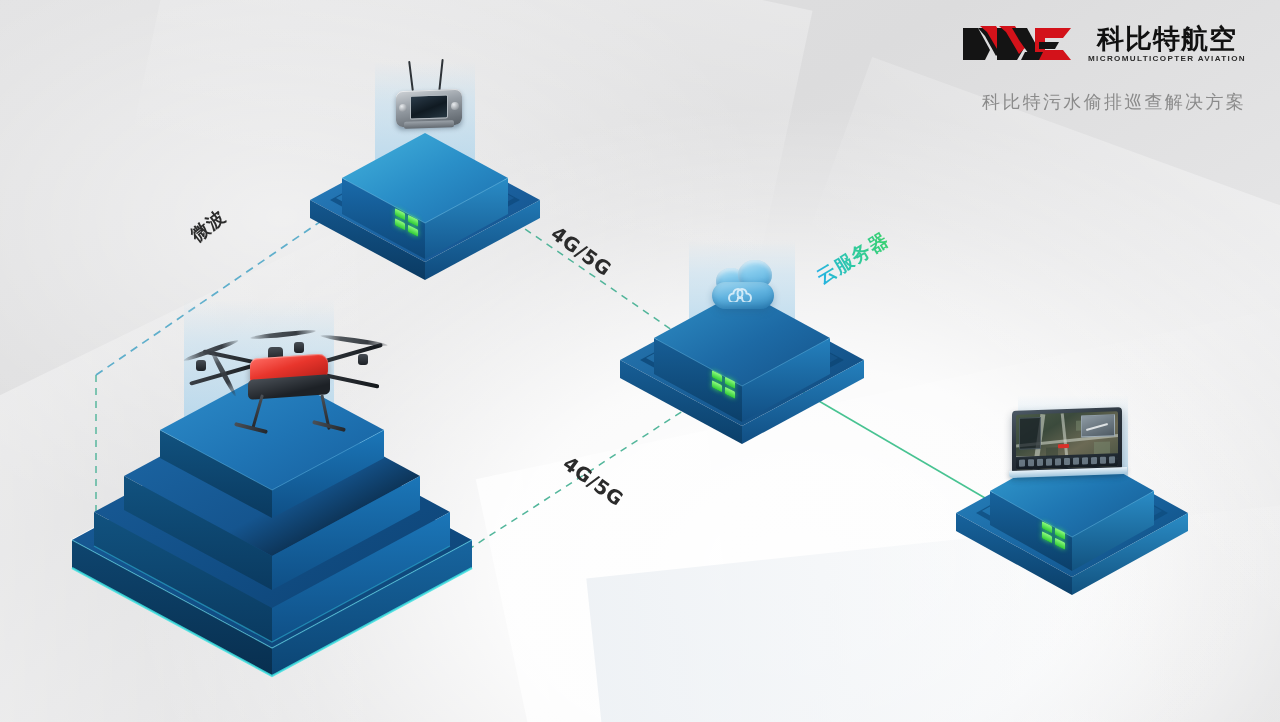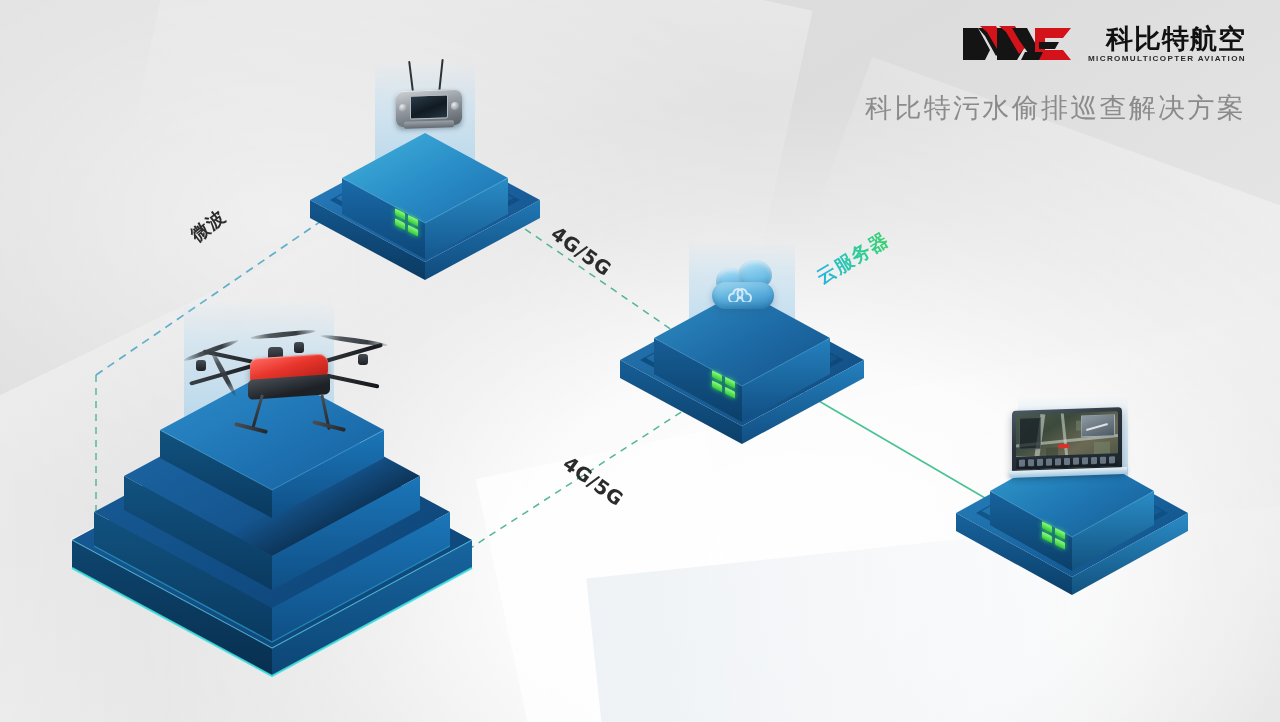--- a/index.html
+++ b/index.html
@@ -34,36 +34,36 @@
     background:linear-gradient(180deg,rgba(255,255,255,0.30),rgba(255,255,255,0) 72%); }
   .facet.f5 { left:600px; top:540px; width:720px; height:300px; transform:rotate(-6deg);
     background:linear-gradient(90deg,rgba(236,240,244,0.85),rgba(255,255,255,0.1) 80%); }
 
   
   #header { position:absolute; right:34px; top:22px; text-align:right; z-index:40; }
 
   .logo-row { display:flex; align-items:flex-end; justify-content:flex-end; gap:9px; }
   .logo-mark { position:relative; width:116px; height:41px; }
   .logo-mark svg { display:block; }
-  .logo-cn-wrap { text-align:right; }
+  .logo-cn-wrap { text-align:center; }
   .logo-cn {
     font-family:"DejaVu Sans","Liberation Sans",sans-serif;
     font-size:27px; font-weight:bold; color:#111; letter-spacing:1px;
     line-height:1.0;
   }
   .logo-en {
     font-family:"Liberation Sans",sans-serif;
     font-size:8.1px; font-weight:bold; color:#2a2a2a;
     letter-spacing:1.35px; margin-top:3px; line-height:1;
   }
 
   .title-sub {
     margin-top:27px;
     font-family:"DejaVu Sans","Liberation Sans",sans-serif;
-    font-size:27px; color:#8b8b8b; letter-spacing:2.3px; font-weight:500;
+    font-size:18px; color:#8b8b8b; letter-spacing:2.3px; font-weight:500;
   }
   .title-main {
     margin-top:17px;
     font-family:"DejaVu Sans","Liberation Sans",sans-serif;
     font-size:31px; color:#272727; letter-spacing:3.5px; font-weight:bold;
   }
 
   
   #links { position:absolute; inset:0; z-index:12; pointer-events:none; }
 

